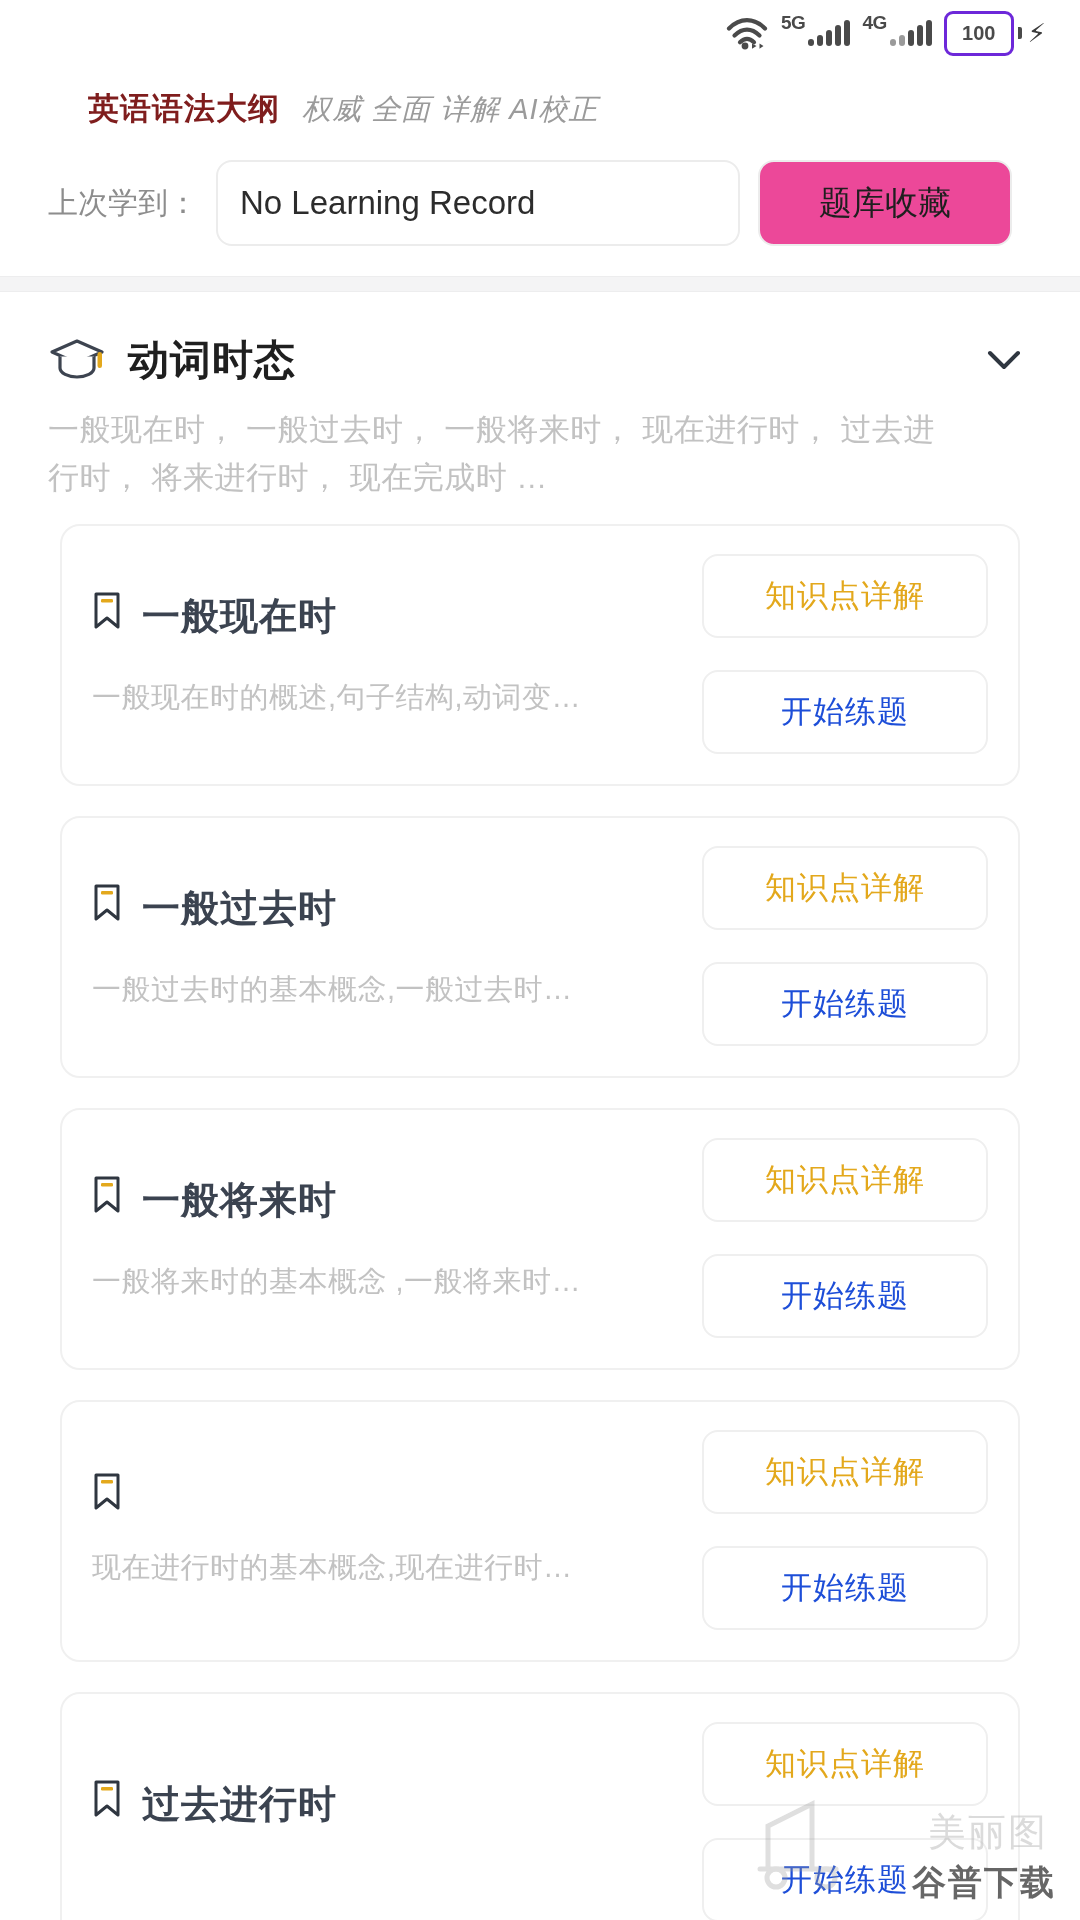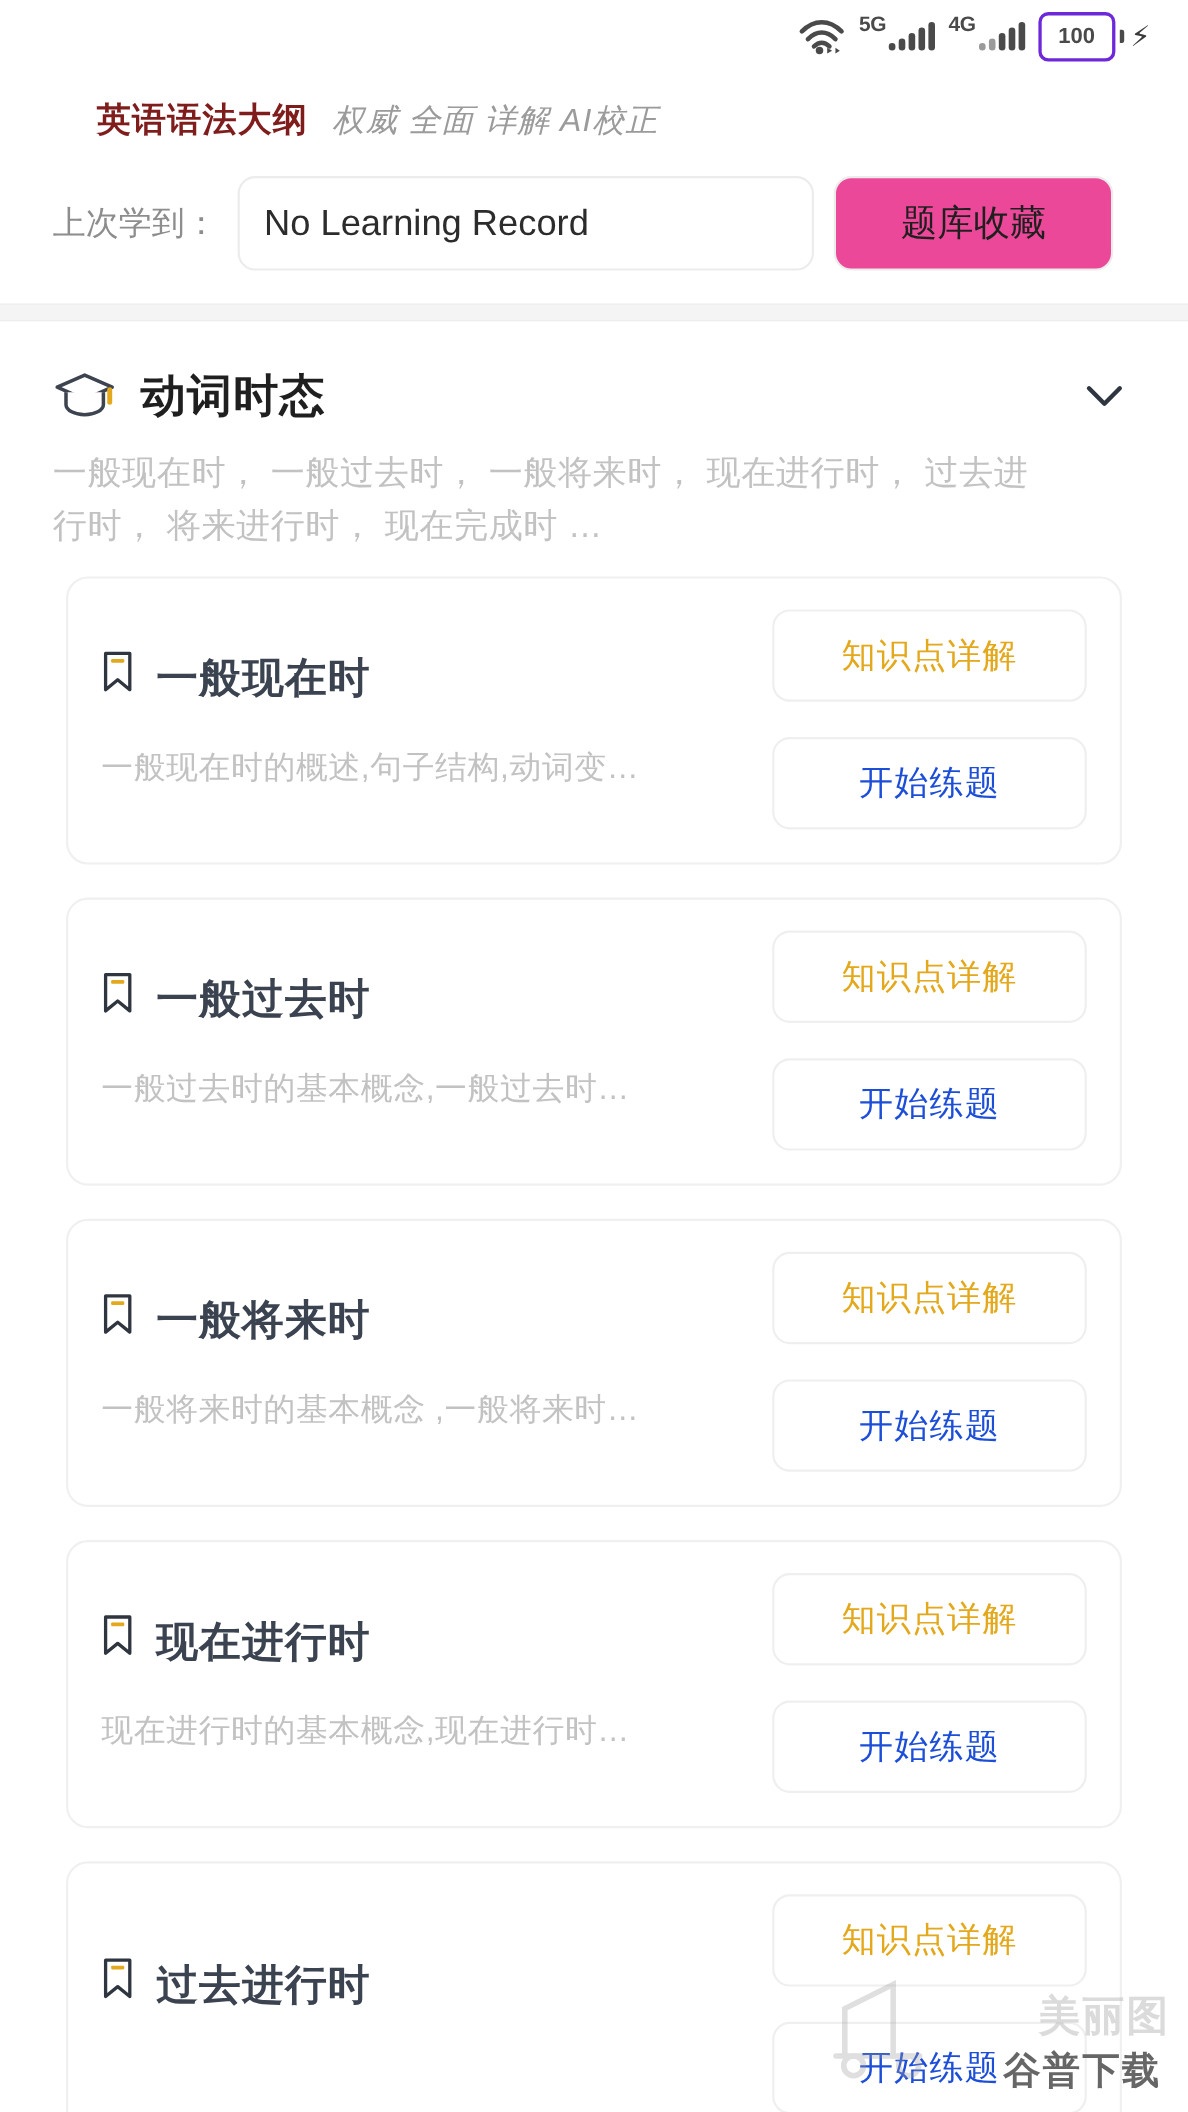--- a/index.html
+++ b/index.html
@@ -97,22 +97,22 @@
   
   .wm{
     position:absolute; right:10px; bottom:6px; width:380px; height:150px;
     pointer-events:none; opacity:.92;
   }
   .wm-text{
     position:absolute; right:14px; bottom:8px;
     font-size:34px; font-weight:700; color:#5a5a5a; letter-spacing:2px;
   }
   .wm-cn{
-    position:absolute; right:6px; bottom:56px;
-    font-size:38px; font-weight:700; color:#b9b9b9; letter-spacing:2px;
+    position:absolute; right:22px; bottom:56px;
+    font-size:38px; font-weight:400; color:#b9b9b9; letter-spacing:2px;
     opacity:.55;
   }
   .wm-glyph{
     position:absolute; right:200px; bottom:10px;
     width:130px; height:130px; opacity:.35;
   }
 </style>
 </head>
 <body>
 
@@ -261,21 +261,20 @@
 
     <div class="card">
       <div class="card-left">
         <div class="card-title-row">
           <span class="bm-icon">
             <svg width="30" height="40" viewBox="0 0 30 40">
               <path d="M4 3 H26 V36 L15 27 L4 36 Z" fill="#fff" stroke="#2f3640" stroke-width="3" stroke-linejoin="round"></path>
               <rect x="9" y="8" width="12" height="3.4" rx="1.2" fill="#e3a81c"></rect>
             </svg>
           </span>
-          <span class="card-title">现在进行时</span>
         </div>
         <div class="card-desc">现在进行时的基本概念,现在进行时…</div>
       </div>
       <div class="card-right">
         <div class="btn btn-detail">知识点详解</div>
         <div class="btn btn-practice">开始练题</div>
       </div>
     </div>
 
     <div class="card">

